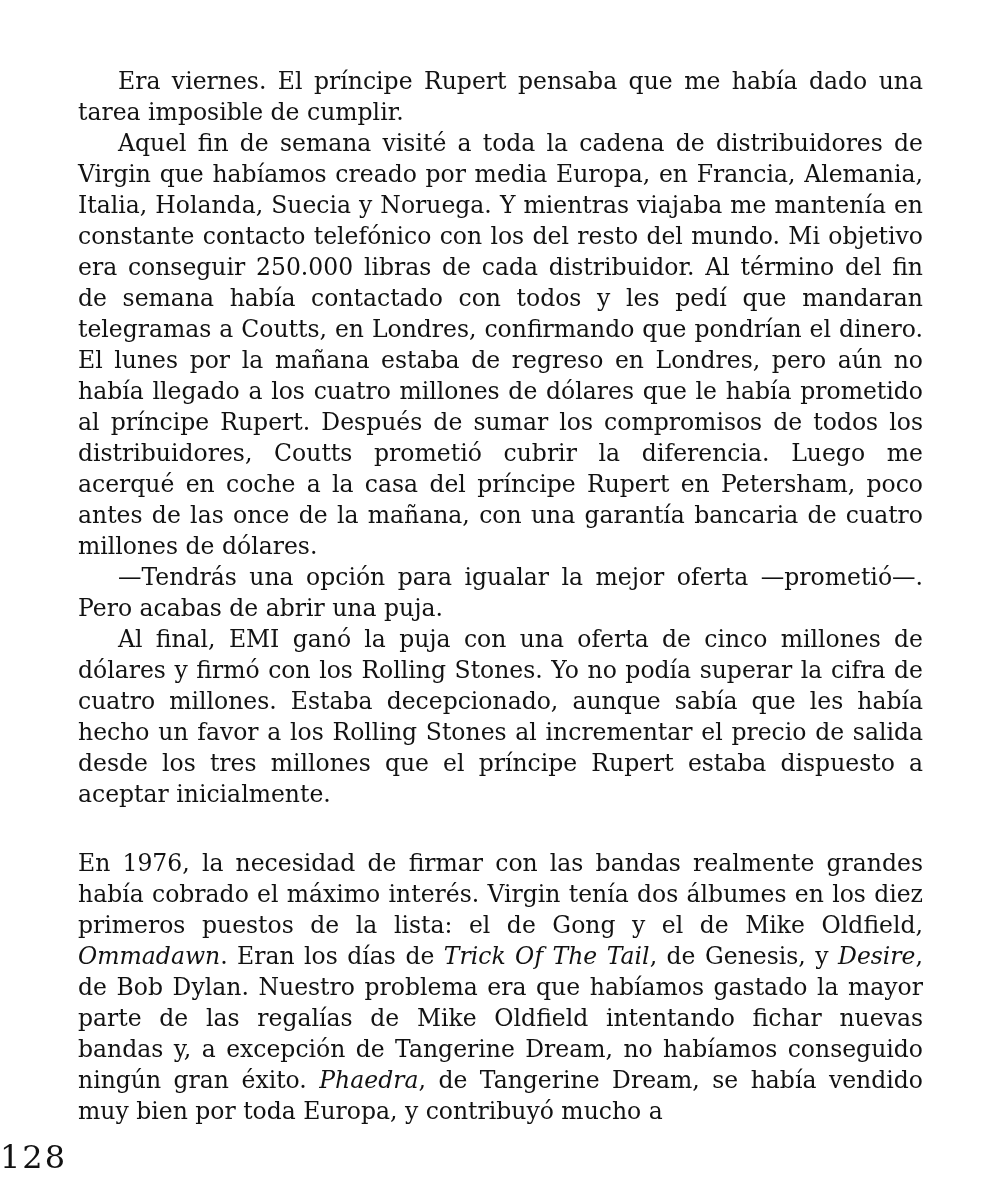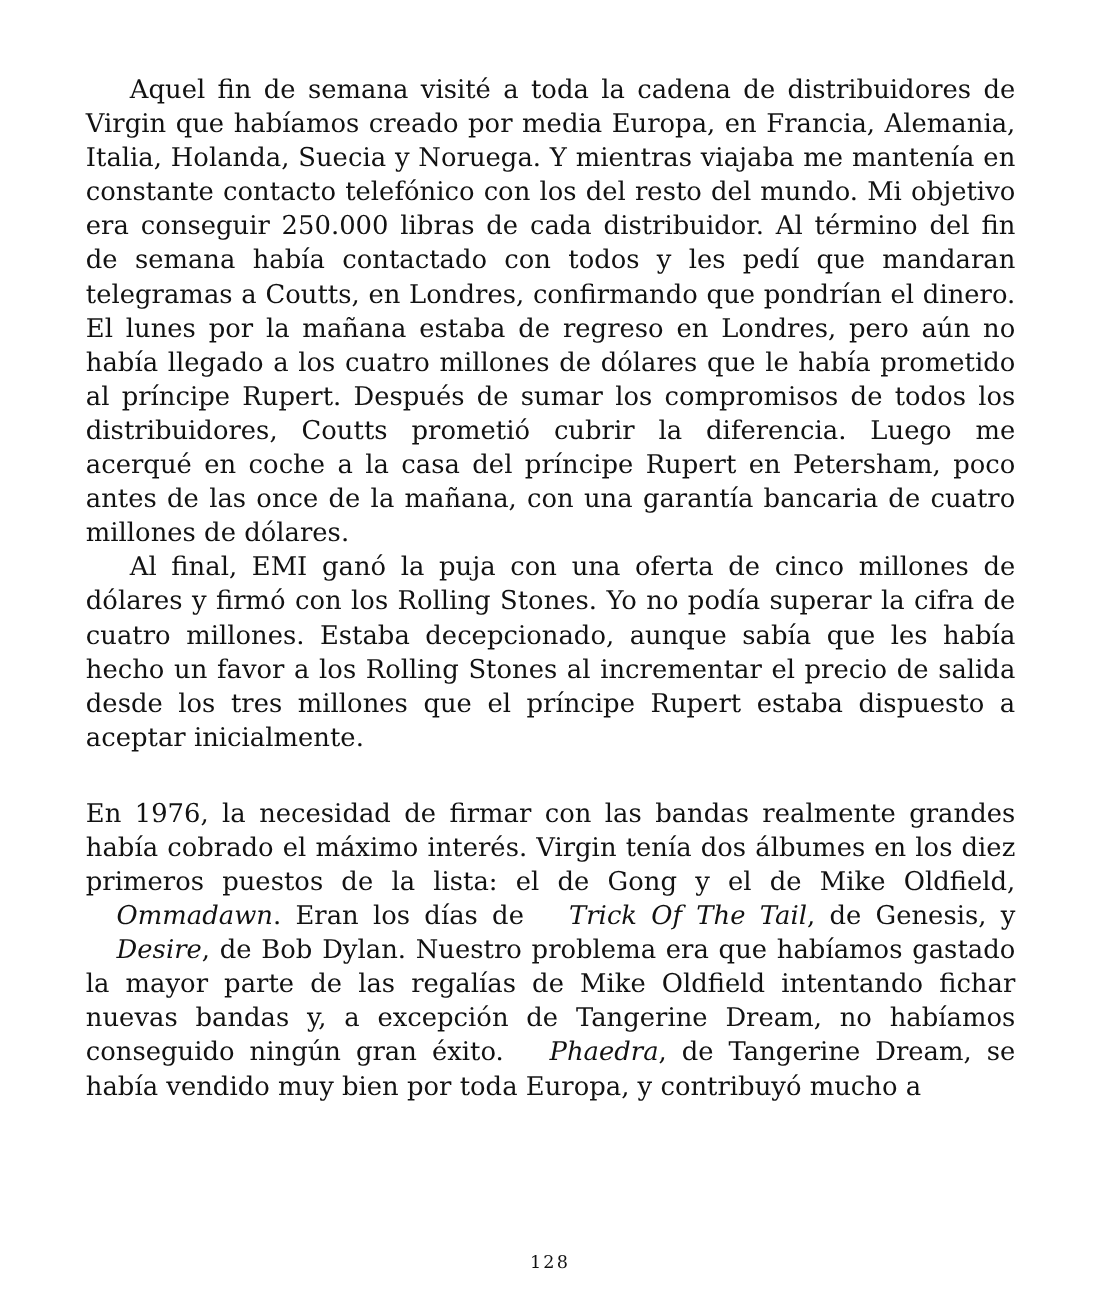--- a/index.html
+++ b/index.html
@@ -29,36 +29,37 @@
     margin: 0;
     padding: 0;
   }
   .text-body p.indent {
     text-indent: 40px;
   }
   .text-body p.section-start {
     margin-top: 38px;
   }
   .text-body em {
-    margin-left: 28px;
   }
   .page-number {
     position: absolute;
     left: 0;
     top: 1138px;
     width: 1000px;
-    text-align: center;
-    font-size: 16px;
+    text-align: left;
+    font-size: 32px;
     letter-spacing: 2px;
     color: #121212;
   }
 </style>
 </head>
 <body>
 
 <div class="book-page">
   <div class="text-body">
+      <p class="indent"><span>Era viernes. El príncipe Rupert pensaba que me había dado una tarea imposible de cumplir.</span></p>
       <p class="indent"><span>Aquel fin de semana visité a toda la cadena de distribuidores de Virgin que habíamos creado por media Europa, en Francia, Alemania, Italia, Holanda, Suecia y Noruega. Y mientras viajaba me mantenía en constante contacto telefónico con los del resto del mundo. Mi objetivo era conseguir 250.000 libras de cada distribuidor. Al término del fin de semana había contactado con todos y les pedí que mandaran telegramas a Coutts, en Londres, confirmando que pondrían el dinero. El lunes por la mañana estaba de regreso en Londres, pero aún no había llegado a los cuatro millones de dólares que le había prometido al príncipe Rupert. Después de sumar los compromisos de todos los distribuidores, Coutts prometió cubrir la diferencia. Luego me acerqué en coche a la casa del príncipe Rupert en Petersham, poco antes de las once de la mañana, con una garantía bancaria de cuatro millones de dólares.</span></p>
+      <p class="indent"><span>—Tendrás una opción para igualar la mejor oferta —prometió—. Pero acabas de abrir una puja.</span></p>
       <p class="indent"><span>Al final, EMI ganó la puja con una oferta de cinco millones de dólares y firmó con los Rolling Stones. Yo no podía superar la cifra de cuatro millones. Estaba decepcionado, aunque sabía que les había hecho un favor a los Rolling Stones al incrementar el precio de salida desde los tres millones que el príncipe Rupert estaba dispuesto a aceptar inicialmente.</span></p>
       <p class="section-start"><span>En 1976, la necesidad de firmar con las bandas realmente grandes había cobrado el máximo interés. Virgin tenía dos álbumes en los diez primeros puestos de la lista: el de Gong y el de Mike Oldfield, </span><em>Ommadawn</em><span>. Eran los días de </span><em>Trick Of The Tail</em><span>, de Genesis, y </span><em>Desire</em><span>, de Bob Dylan. Nuestro problema era que habíamos gastado la mayor parte de las regalías de Mike Oldfield intentando fichar nuevas bandas y, a excepción de Tangerine Dream, no habíamos conseguido ningún gran éxito. </span><em>Phaedra</em><span>, de Tangerine Dream, se había vendido muy bien por toda Europa, y contribuyó mucho a</span></p>
     </div>
   <div class="page-number">128</div>
 </div>
 
 </body></html>

